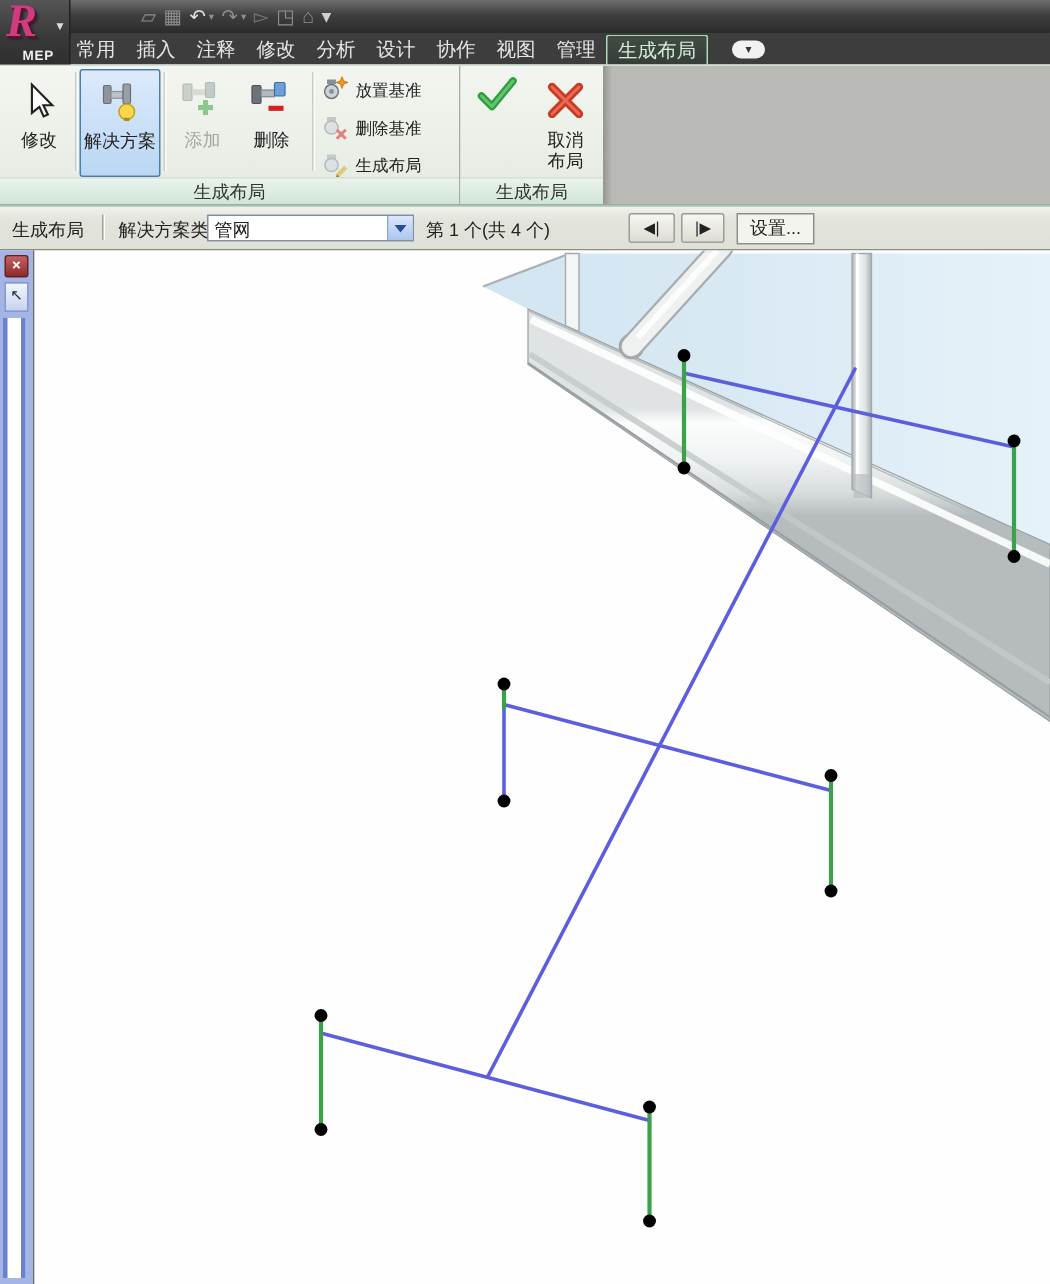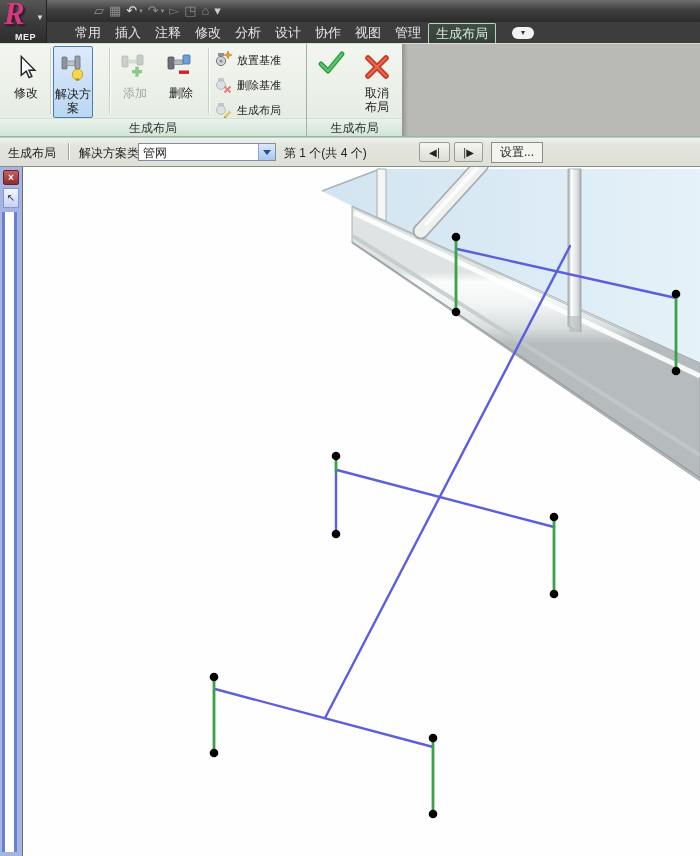--- a/index.html
+++ b/index.html
@@ -21,21 +21,21 @@
   
   .applogo{position:absolute;left:0;top:0;width:46px;height:43px;z-index:6;
     background:linear-gradient(#555 0%,#3a3a3a 55%,#2e2e2e);border-right:1px solid #222;}
   .applogo .r{position:absolute;left:4px;top:-4px;font:italic bold 31px "Liberation Serif",serif;
     color:#d23c7e;text-shadow:1px 1px 0 #5e1036,2px 2px 2px #00000088;}
   .applogo .dd{position:absolute;right:2px;top:13px;color:#ddd;font-size:8px;}
   .applogo .mep{position:absolute;left:15px;bottom:1px;color:#f0f0f0;font-weight:bold;font-size:9px;letter-spacing:.5px;}
 
   
   .tabbar{position:absolute;left:0;top:22px;width:700px;height:21px;background:#3d3d3d;
-    display:flex;align-items:stretch;padding-left:68px;box-sizing:border-box;}
+    display:flex;align-items:stretch;padding-left:44px;box-sizing:border-box;}
   .tab{color:#e6e6e6;font-size:13px;padding:0 7px;display:flex;align-items:center;cursor:default;}
   .tab.active{border:1px solid #aed8ba;border-bottom:none;border-radius:2px 2px 0 0;margin-top:1px;
     background:linear-gradient(#414c44,#353e38);color:#d6ecda;}
   .ribbon-pill{width:22px;height:12px;border-radius:7px;background:#f2f2f2;align-self:center;
     margin-left:16px;text-align:center;line-height:11px;font-size:8px;color:#333;}
 
   
   .ribbon{position:absolute;left:0;top:43px;width:700px;height:94px;background:#b9b9b5;
     border-top:1px solid #cfe0d2;box-sizing:border-box;}
   .panel{position:absolute;top:0;height:93px;}
@@ -151,21 +151,21 @@
         <div class="btn-big" style="left:3px;">
           <div class="icw">
             <svg width="24" height="26" viewBox="0 0 20 22">
               <polygon points="6,2 6,18 10.2,14.6 12.6,20 15,18.9 12.5,13.7 17.5,13.7" fill="#fafafa" stroke="#222" stroke-width="1.2"></polygon>
             </svg>
           </div>
           <div class="lbl">修改</div>
         </div>
         <div class="vsep" style="left:50px;"></div>
 
-        <div class="btn-big sel" style="left:53px;width:40px;">
+        <div class="btn-big sel" style="left:53px;width:54px;">
           <div class="icw">
             <svg width="28" height="28" viewBox="0 0 28 28">
               <rect x="3" y="3" width="5" height="12" rx="1" fill="#8f959b" stroke="#686e74" stroke-width="0.8"></rect>
               <rect x="8" y="7" width="8" height="4.5" fill="#bcc2c8" stroke="#8a9096" stroke-width="0.8"></rect>
               <rect x="16" y="2" width="5" height="13" rx="1" fill="#9aa0a6" stroke="#686e74" stroke-width="0.8"></rect>
               <circle cx="18.5" cy="20.5" r="5.2" fill="#f8d84a" stroke="#c8a01c" stroke-width="1"></circle>
               <rect x="16.8" y="24.5" width="3.4" height="2.2" fill="#a88a20"></rect>
             </svg>
           </div>
           <div class="lbl">解决方案</div>

